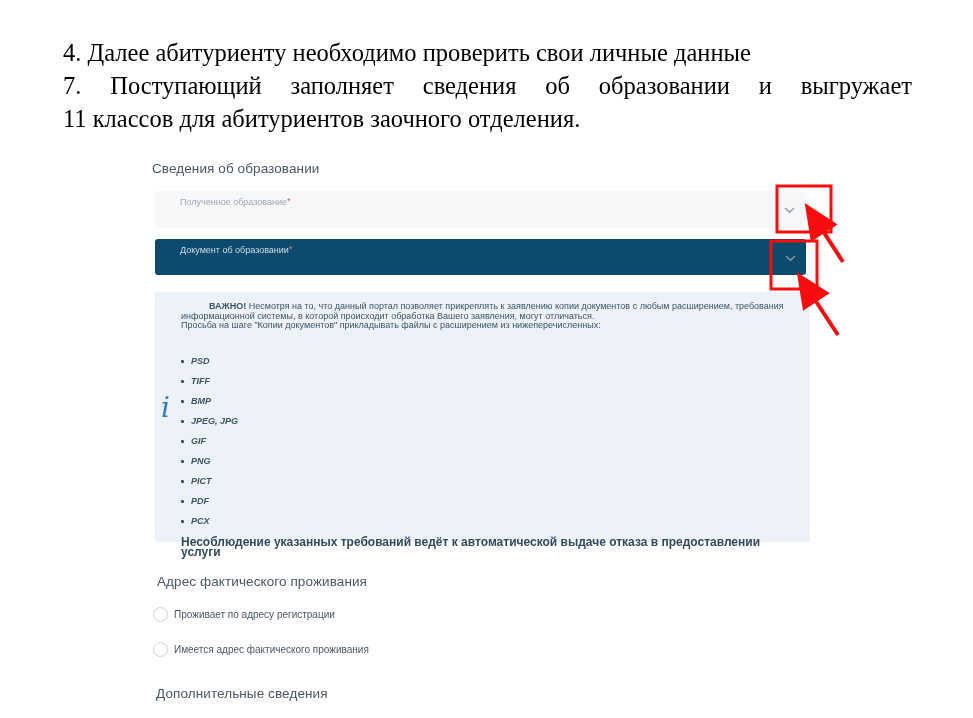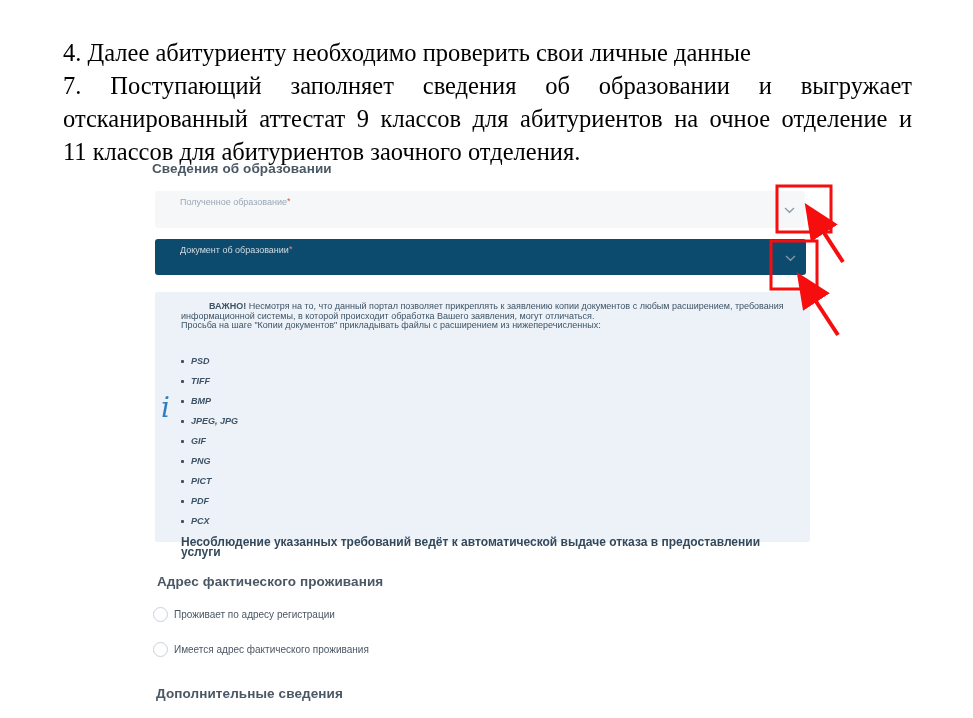--- a/index.html
+++ b/index.html
@@ -10,21 +10,21 @@
   .doc-text {
     position:absolute; left:63px; top:36px; width:849px;
     font-family:"Liberation Serif", serif;
     font-size:24.5px; line-height:33px; color:#000;
   }
   .doc-line { width:100%; }
   .doc-line.justify-full { text-align:justify; text-align-last:justify; }
 
   
   .section-title {
-    position:absolute; font-size:13.5px; color:#4a5764; font-weight:700; letter-spacing:.1px;
+    position:absolute; font-size:13.5px; color:#4a5764; font-weight:400; letter-spacing:.1px;
   }
   #edu-title   { left:152px; top:161px; }
   #addr-title  { left:157px; top:574px; }
   #extra-title { left:156px; top:686px; }
 
   .dd-field { position:absolute; left:155px; border-radius:3px; cursor:pointer; }
   #dd1 { top:191px; width:650px; height:37px; background:#f5f7f9;text-align:center; }
   #dd2 { top:239px; width:651px; height:36px; background:#0c4a6e; }
 
   .dd-label { position:absolute; left:25px; top:5px; font-size:9px; }
@@ -75,21 +75,20 @@
 
   
   .annot { position:absolute; left:0; top:0; width:973px; height:718px; pointer-events:none; }
 </style>
 </head>
 <body>
 
 <div class="doc-text">
   <div class="doc-line">4. Далее абитуриенту необходимо проверить свои личные данные</div>
   <div class="doc-line justify-full">7. Поступающий заполняет сведения об образовании и выгружает</div>
-  <div class="doc-line justify-full">отсканированный аттестат 9 классов для абитуриентов на очное отделение и</div>
   <div class="doc-line">11 классов для абитуриентов заочного отделения.</div>
 </div>
 
 <div>
 
   <div class="section-title" id="edu-title">Сведения об образовании</div>
 
   <div class="dd-field" id="dd1">
     <div class="dd-label"><span>Полученное образование</span><span class="req">*</span></div>
     <div class="dd-value">Выберите значение</div>

